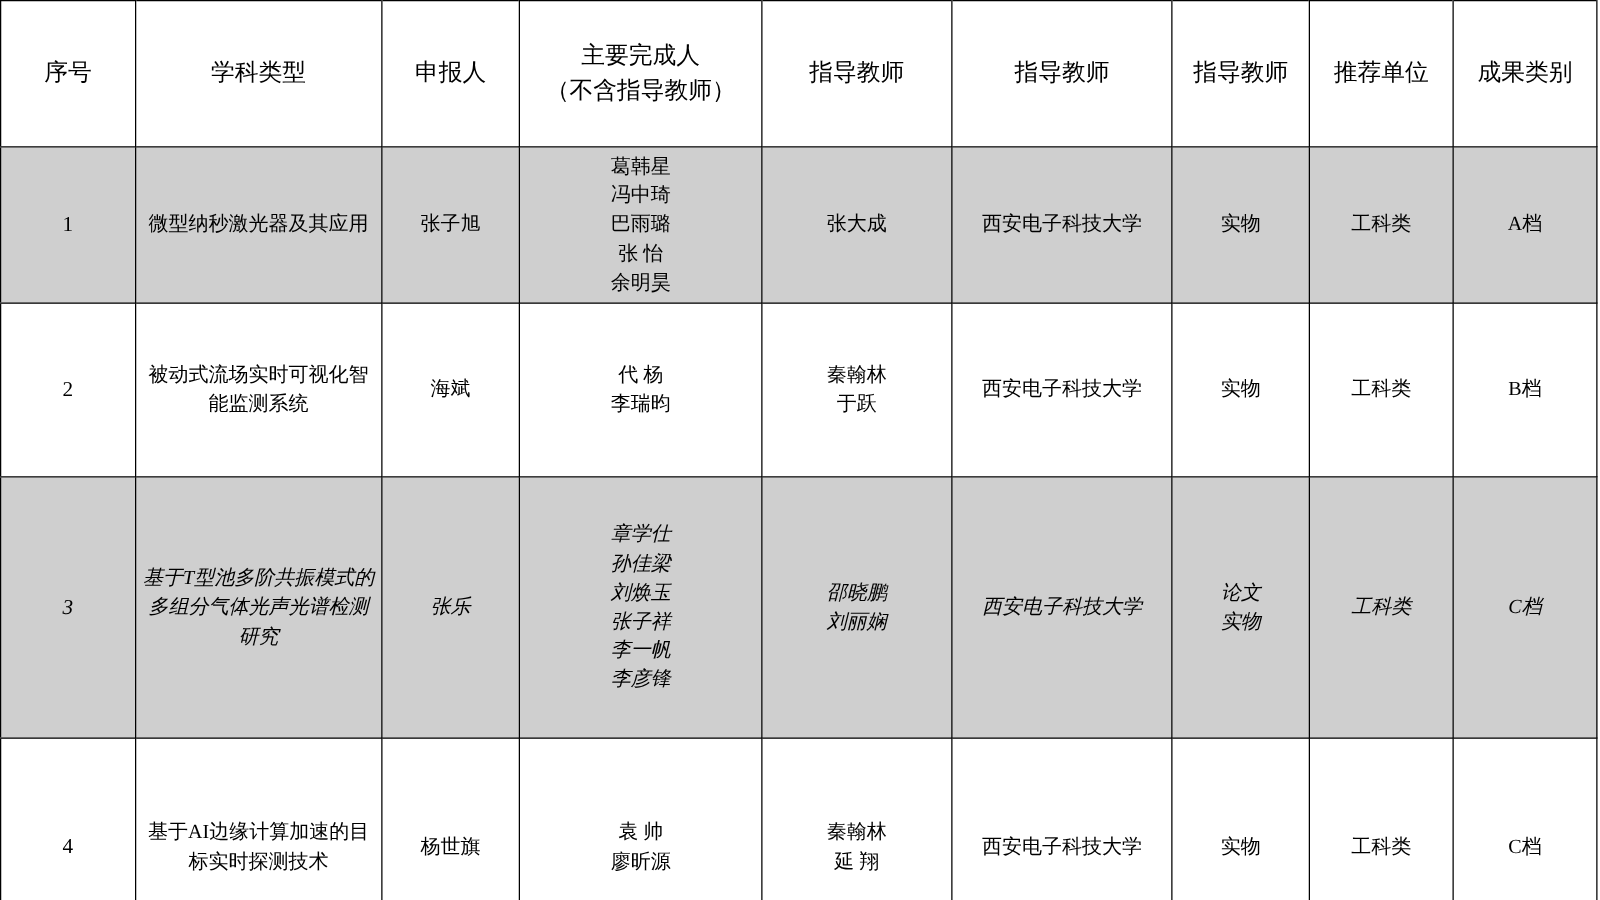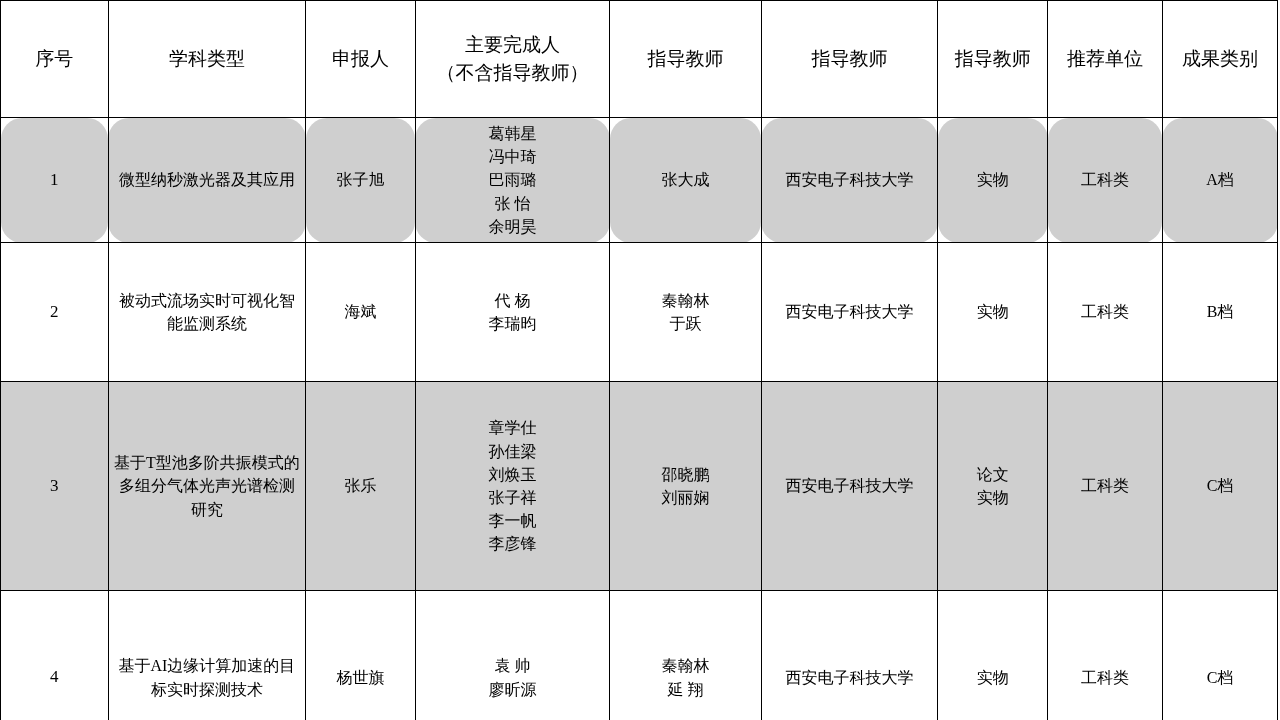--- a/index.html
+++ b/index.html
@@ -62,23 +62,23 @@
   col.c-seq      { width: 103px; }
   col.c-name     { width: 189px; }
   col.c-applicant{ width: 105px; }
   col.c-members  { width: 186px; }
   col.c-advisor  { width: 145px; }
   col.c-unit     { width: 169px; }
   col.c-category { width: 105px; }
   col.c-subject  { width: 110px; }
   col.c-grade    { width: 110px; }
 
-  tr.row-1 td { height: 116px; border-radius: 21px; }
+  tr.row-1 td { height: 116px; }
   tr.row-2 td { height: 130px; }
-  tr.row-3 td { height: 200px; }
+  tr.row-3 td { height: 200px; font-style: italic; }
   tr.row-4 td { height: 165px; }
 </style>
 </head>
 <body>
 
 <div class="sheet">
   <table class="results">
     <colgroup>
       <col class="c-seq">
       <col class="c-name">

